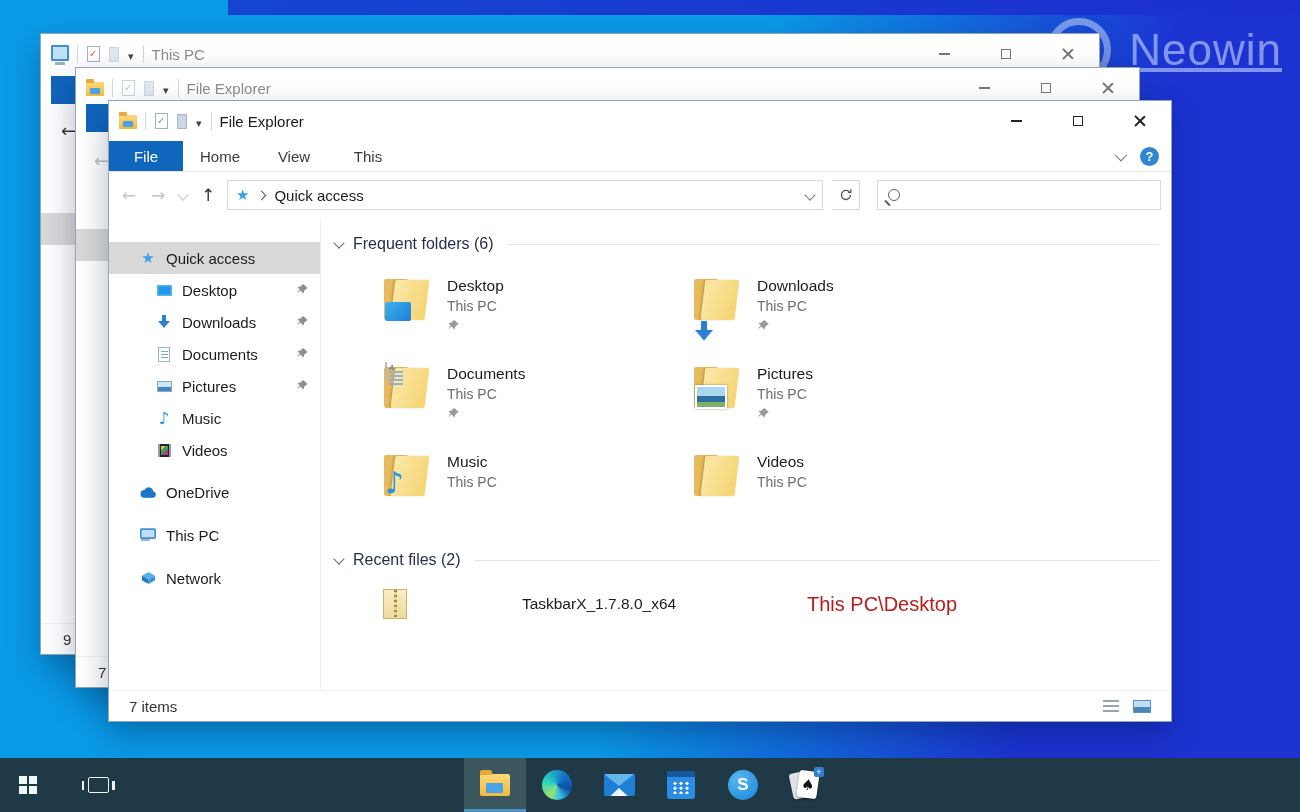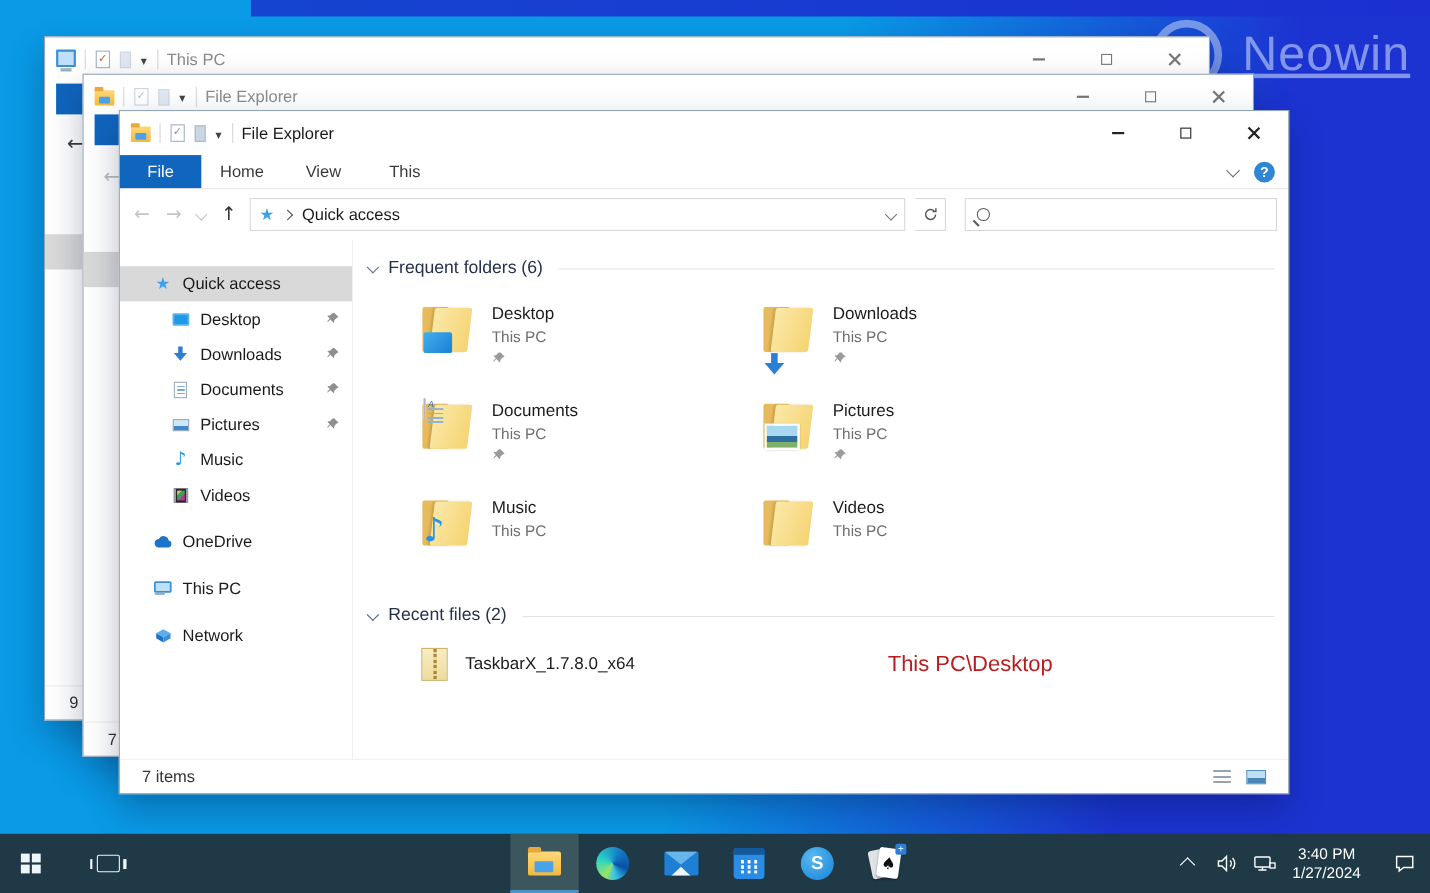--- a/index.html
+++ b/index.html
@@ -152,21 +152,21 @@
       background:repeating-linear-gradient(to bottom,#8fb2d8 0 1.6px,transparent 1.6px 4px);}
   .ov-doc::before{content:"A";position:absolute;left:3px;top:0px;font-size:8px;color:#3a6ea8;font-style:italic;}
   .ov-pic{width:28px;height:20px;border:2px solid #fff;box-shadow:0 0 2px rgba(0,0,0,.4);
       background:linear-gradient(180deg,#a8d8f0 45%,#2f6ea0 45% 75%,#7fb06a 75%);}
   .ov-note{font-family:"DejaVu Sans",sans-serif;font-size:30px;color:#2196e8;line-height:28px;}
   .ov-film{position:relative;width:26px;height:24px;background:#1a1a3a;
       box-shadow:inset 3px 0 0 #9aa,inset -3px 0 0 #9aa;}
   .ov-film::after{content:"";position:absolute;left:5px;top:3px;right:5px;bottom:3px;
       background:linear-gradient(135deg,#d8b83c 30%,#3fa04a 30% 55%,#b03a8c 55% 80%,#c84848 80%);}
 
-  .recent-row{margin:20px 0 0 62px;display:flex;align-items:center;}
+  .recent-row{margin:20px 0 0 62px;display:flex;align-items:center;text-align:center;}
   .ic-zip{position:relative;width:24px;height:30px;flex:none;
       background:linear-gradient(#f8eec4,#eedc9e);border:1px solid #cdb36a;box-sizing:border-box;}
   .ic-zip::before{content:"";position:absolute;left:10px;top:0;width:2.5px;height:100%;
       background:repeating-linear-gradient(to bottom,#a8873c 0 2.5px,#e8d694 2.5px 5px);}
   .recent-name{margin-left:16px;width:352px;font-size:15.5px;color:#1c1c1c;}
   .recent-loc{margin-left:32px;font-size:20px;color:#b91c1c;}
 
   .statusbar{height:30px;display:flex;align-items:center;padding:0 20px;border-top:1px solid #f0f0f0;
       font-size:15px;color:#333;}
   .status-icons{margin-left:auto;display:flex;align-items:center;gap:14px;}
@@ -571,41 +571,14 @@
       </div>
       <div class="tb-app">
         <span class="ic-sol">
           <span class="card-back"></span>
             <span class="card-front"></span>
             <span class="plus"></span>
         </span>
       </div>
     </div>
 
-    <div class="tb-tray">
-      <div class="tray-btn">
-        <span class="tray-chev"></span>
-      </div>
-      <div class="tray-btn">
-        <svg width="22" height="22" viewBox="0 0 24 24">
-          <path d="M4 9.5v5h3.5l4.5 4.5v-14L7.5 9.5H4z" fill="none" stroke="#fff" stroke-width="1.4"></path>
-          <path d="M15.5 9a4.3 4.3 0 0 1 0 6M18 6.5a8 8 0 0 1 0 11" stroke="#fff" stroke-width="1.4" fill="none"></path>
-        </svg>
-      </div>
-      <div class="tray-btn">
-        <svg width="23" height="22" viewBox="0 0 24 24">
-          <rect x="2.5" y="5.5" width="15" height="10" rx="1" fill="none" stroke="#fff" stroke-width="1.4"></rect>
-          <path d="M6 18.5h8M10 15.5v3" stroke="#fff" stroke-width="1.4"></path>
-          <rect x="17.5" y="11.5" width="5" height="5" fill="#1f3a46" stroke="#fff" stroke-width="1.3"></rect>
-        </svg>
-      </div>
-      <div class="clock">
-        <div>3:40 PM</div>
-        <div>1/27/2024</div>
-      </div>
-      <div class="tray-btn" style="margin-left:14px;">
-        <svg width="22" height="22" viewBox="0 0 24 24">
-          <path d="M4 5h16v11h-9l-4.5 3.5V16H4V5z" fill="none" stroke="#fff" stroke-width="1.4"></path>
-        </svg>
-      </div>
-    </div>
   </div>
 </div>
 
 </body></html>

